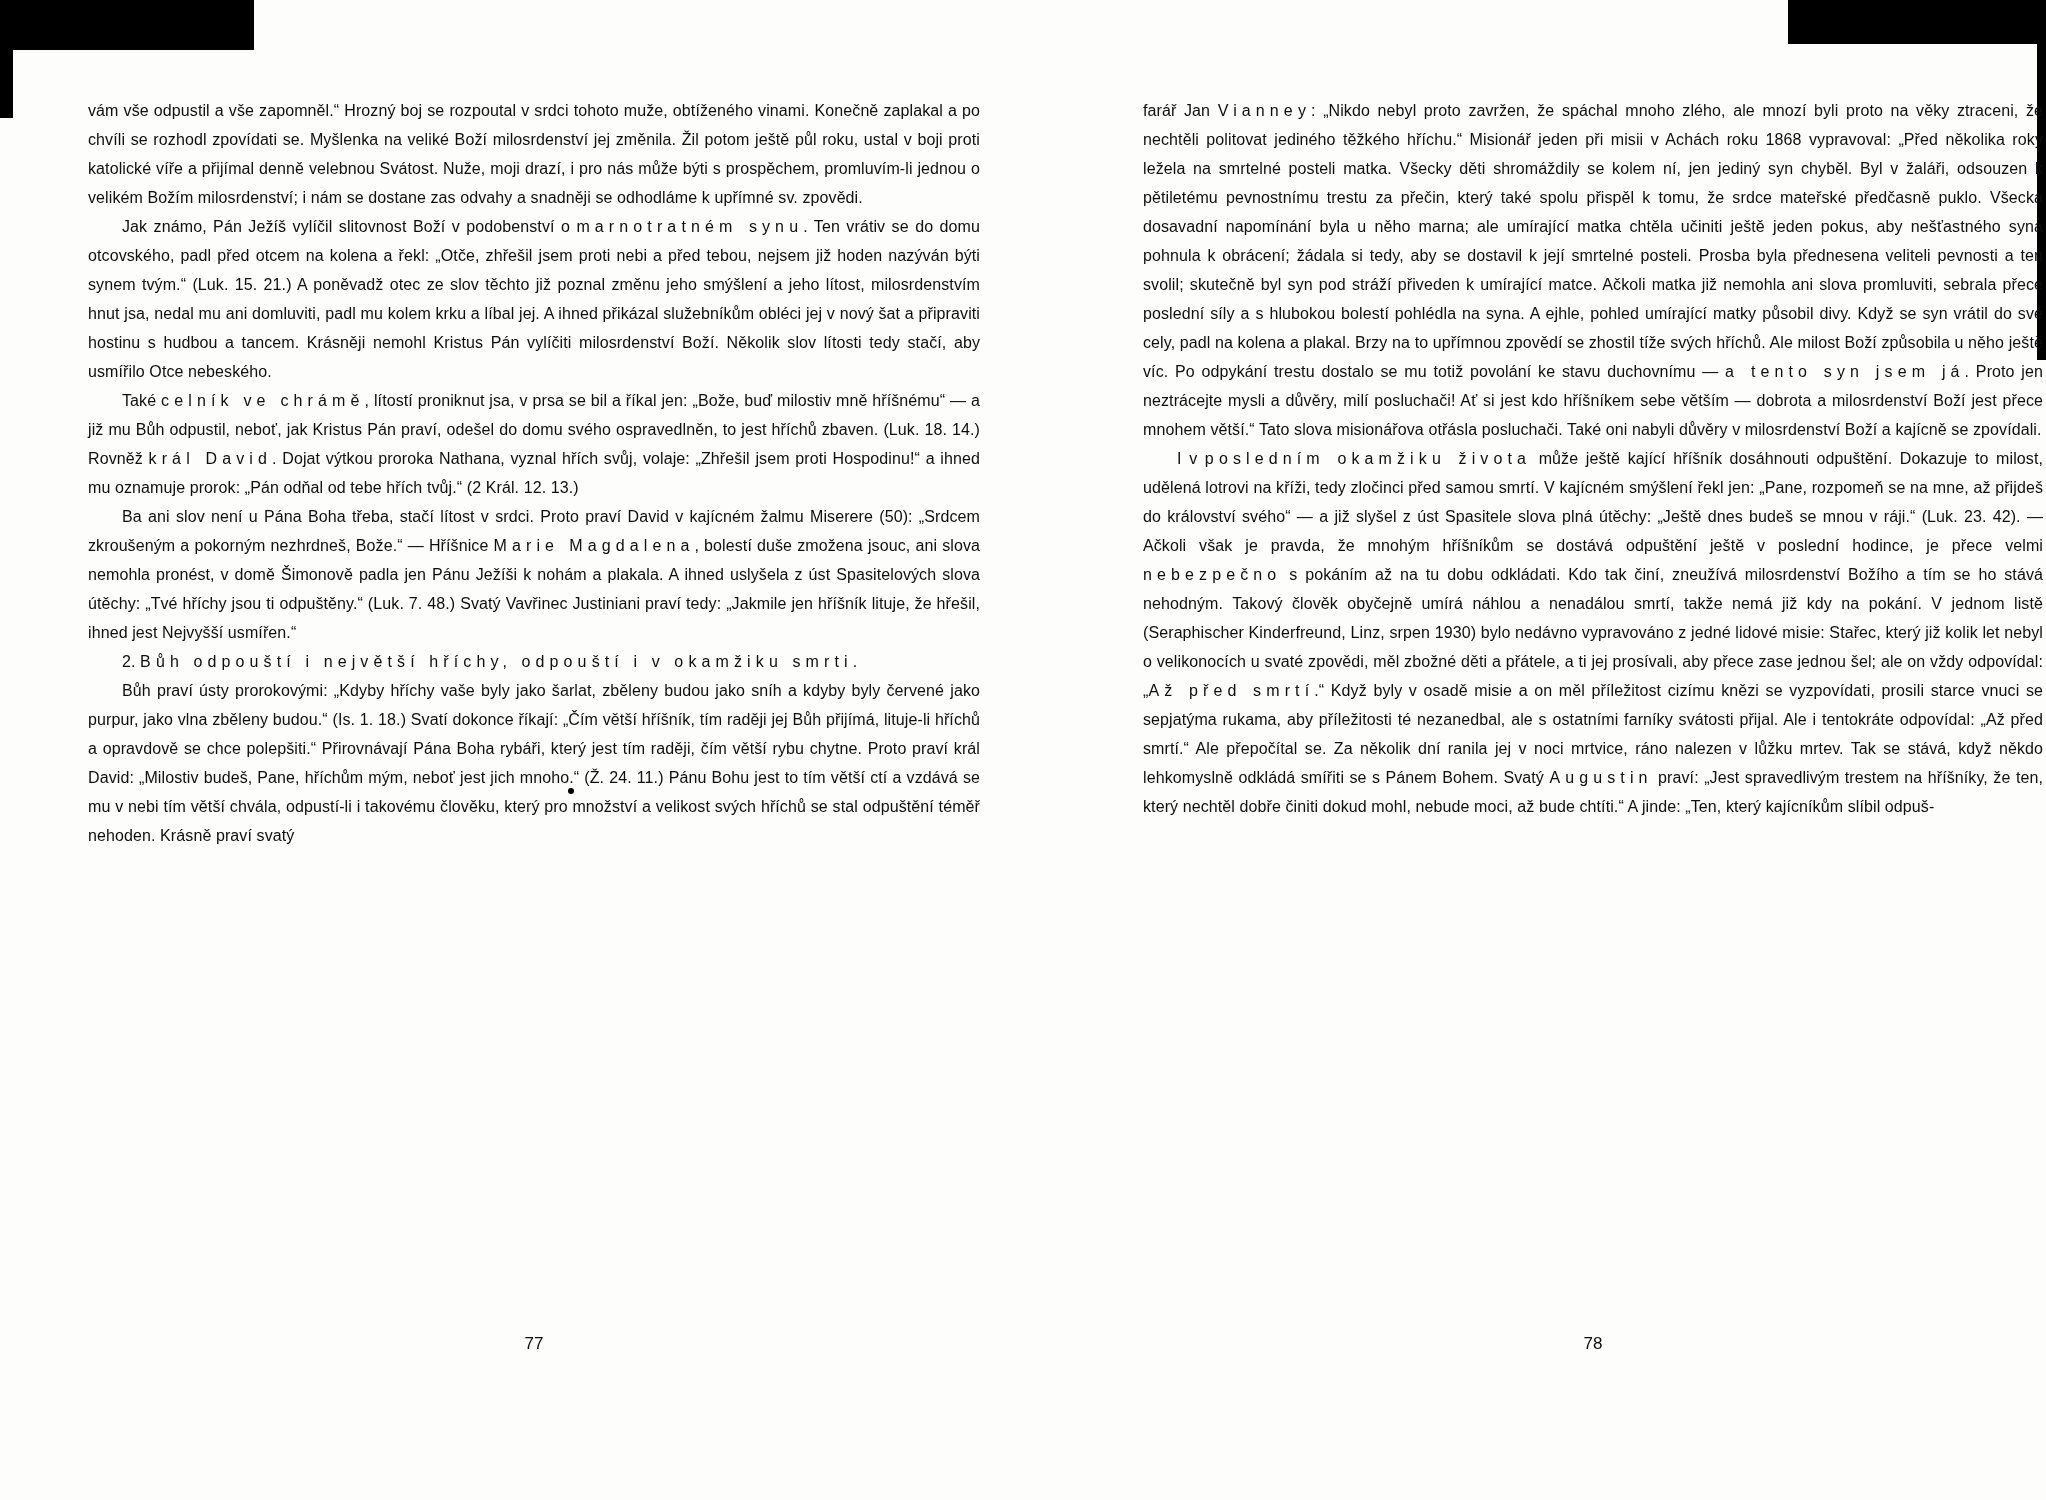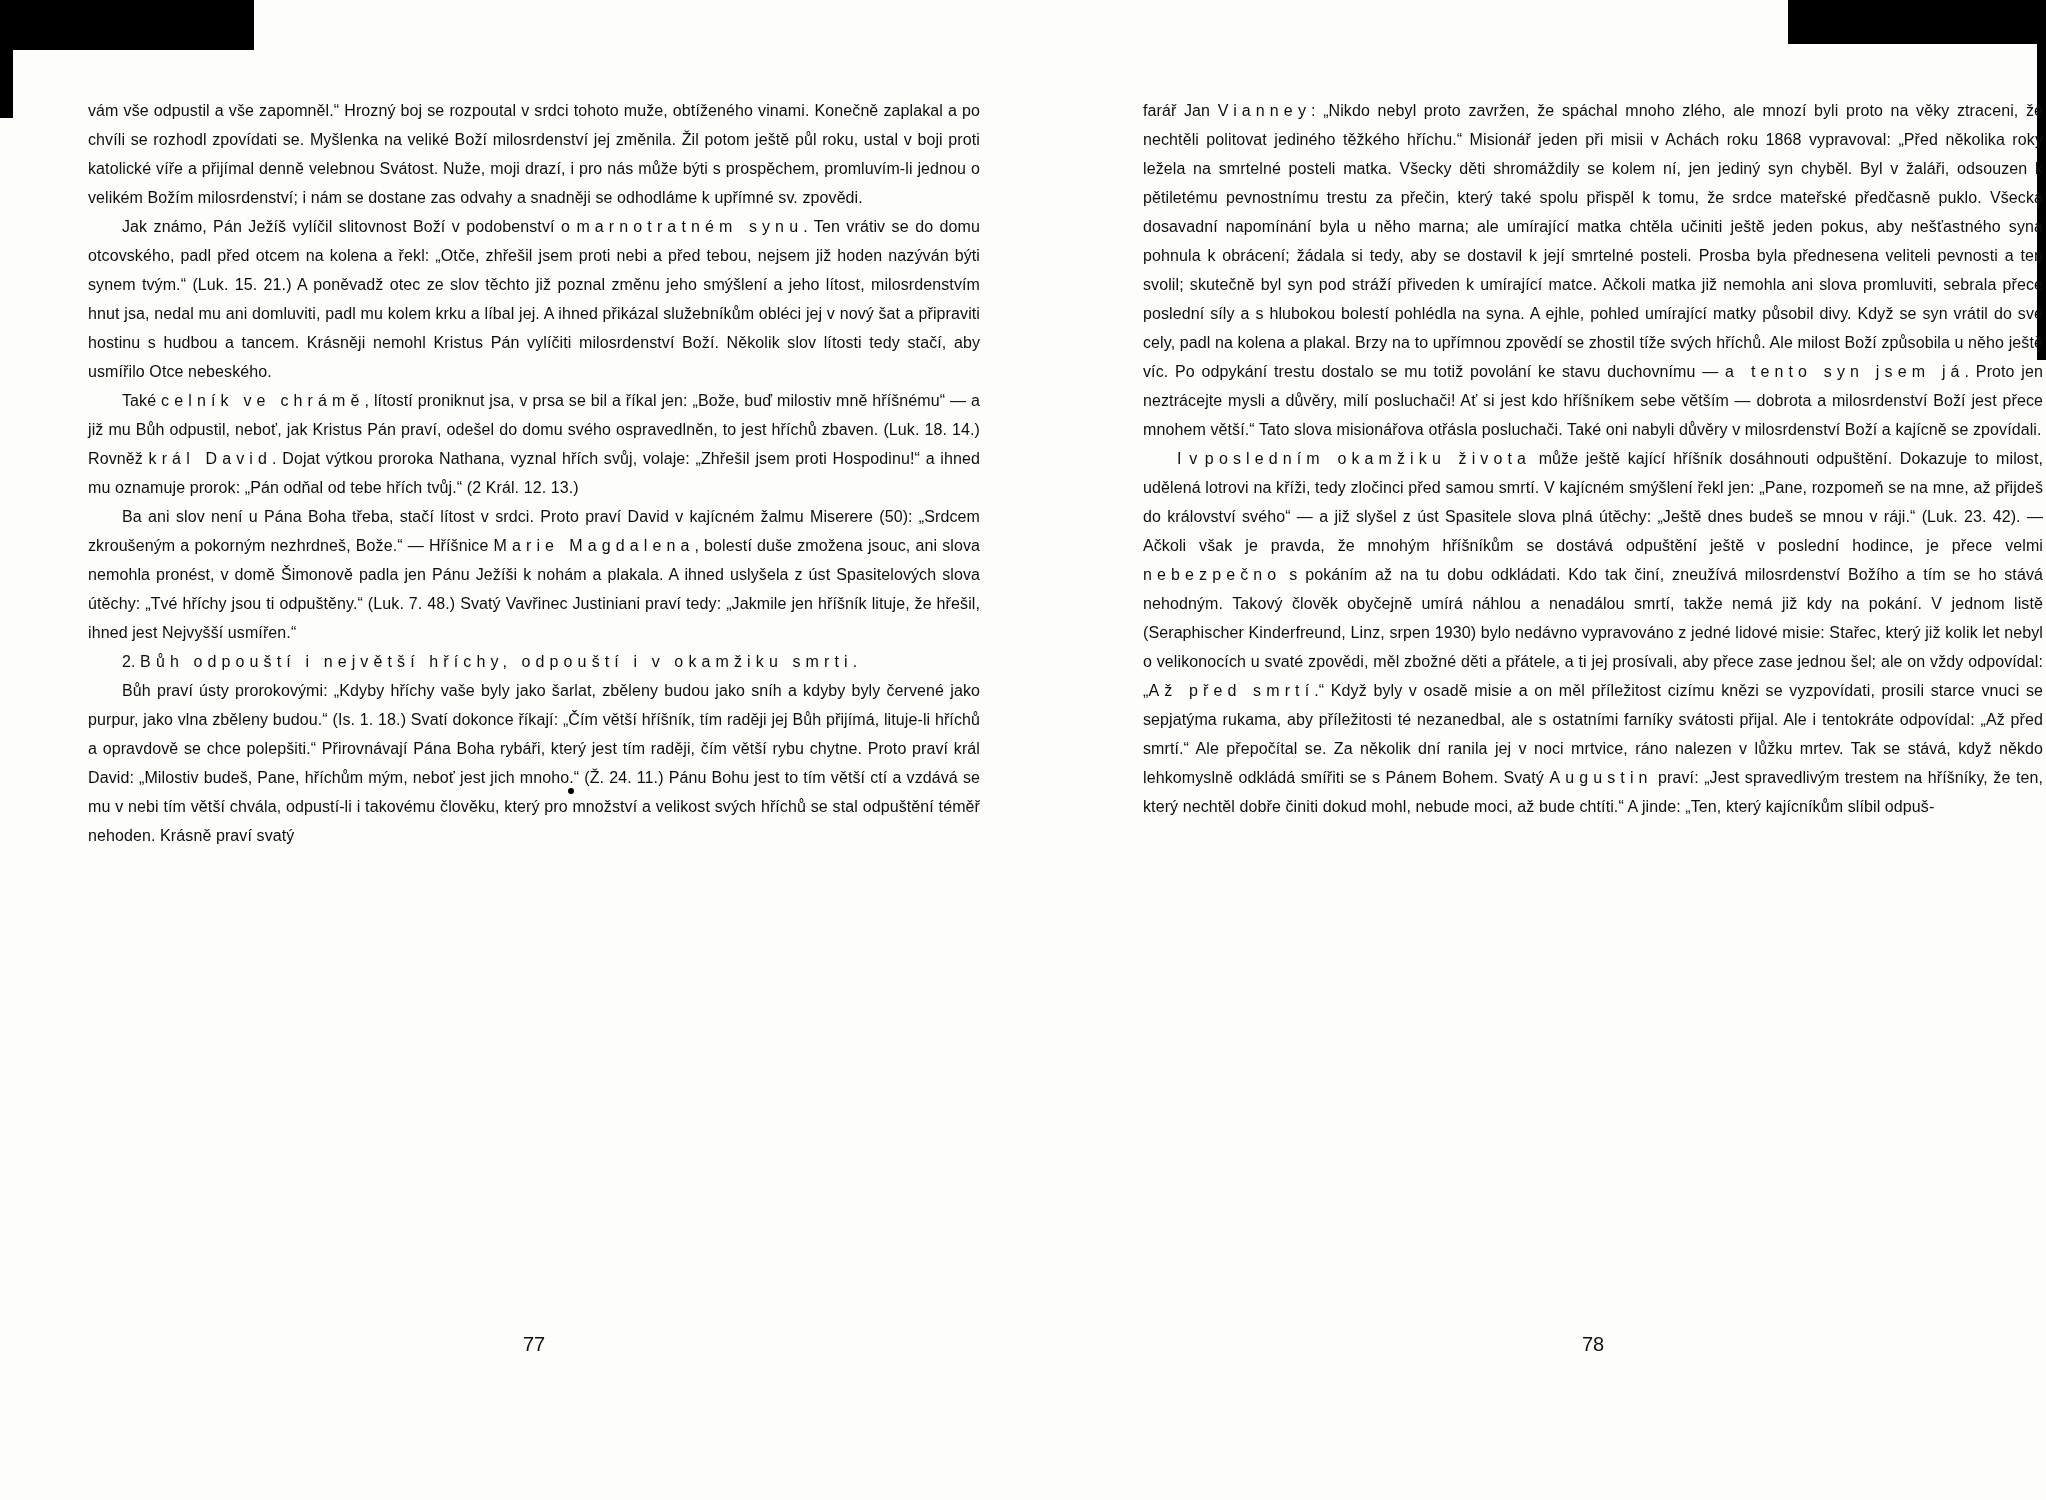--- a/index.html
+++ b/index.html
@@ -49,21 +49,21 @@
   }
   .text-block p.indent { text-indent: 34px; }
   .sp { letter-spacing: 0.32em; }
 
   .page-number {
     position: absolute;
     top: 1236px;
     left: 0;
     width: 100%;
     text-align: center;
-    font-size: 20px;
+    font-size: 17px;
     line-height: 24px;
   }
 </style>
 </head>
 <body>
 
 <div class="spread">
 
   <div class="artifact artifact-tl"></div>
   <div class="artifact artifact-left-edge"></div>

